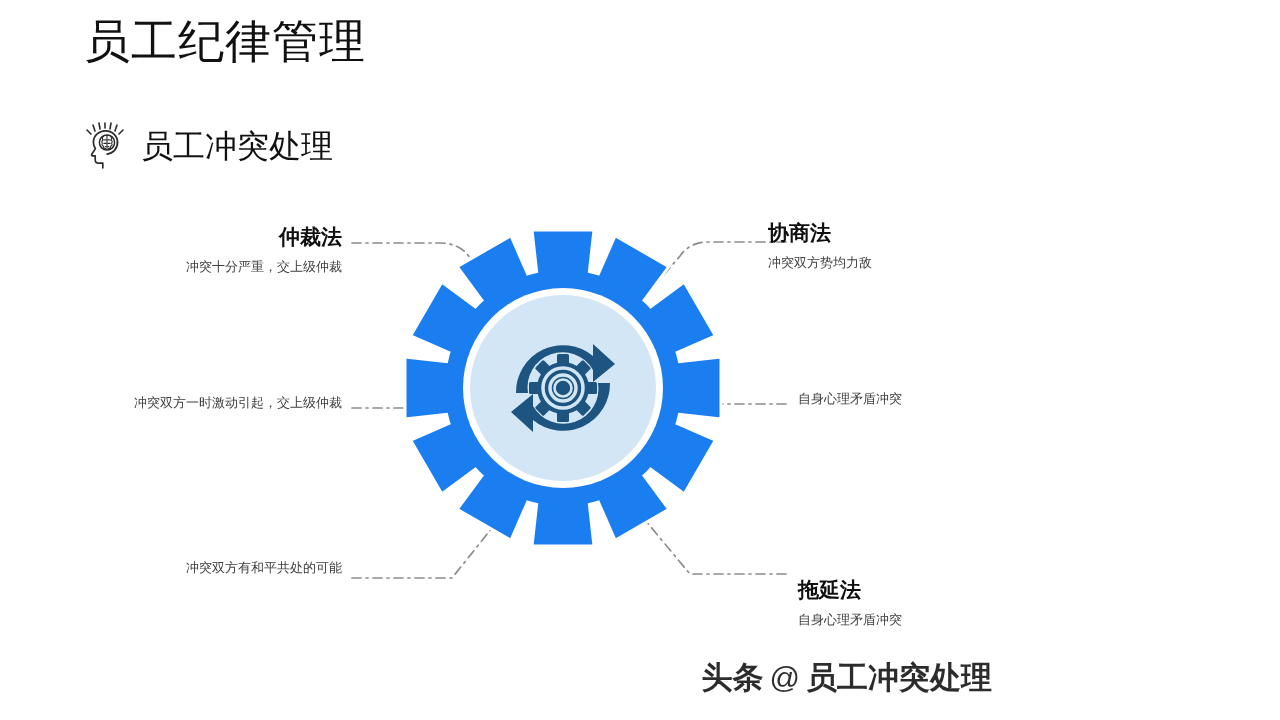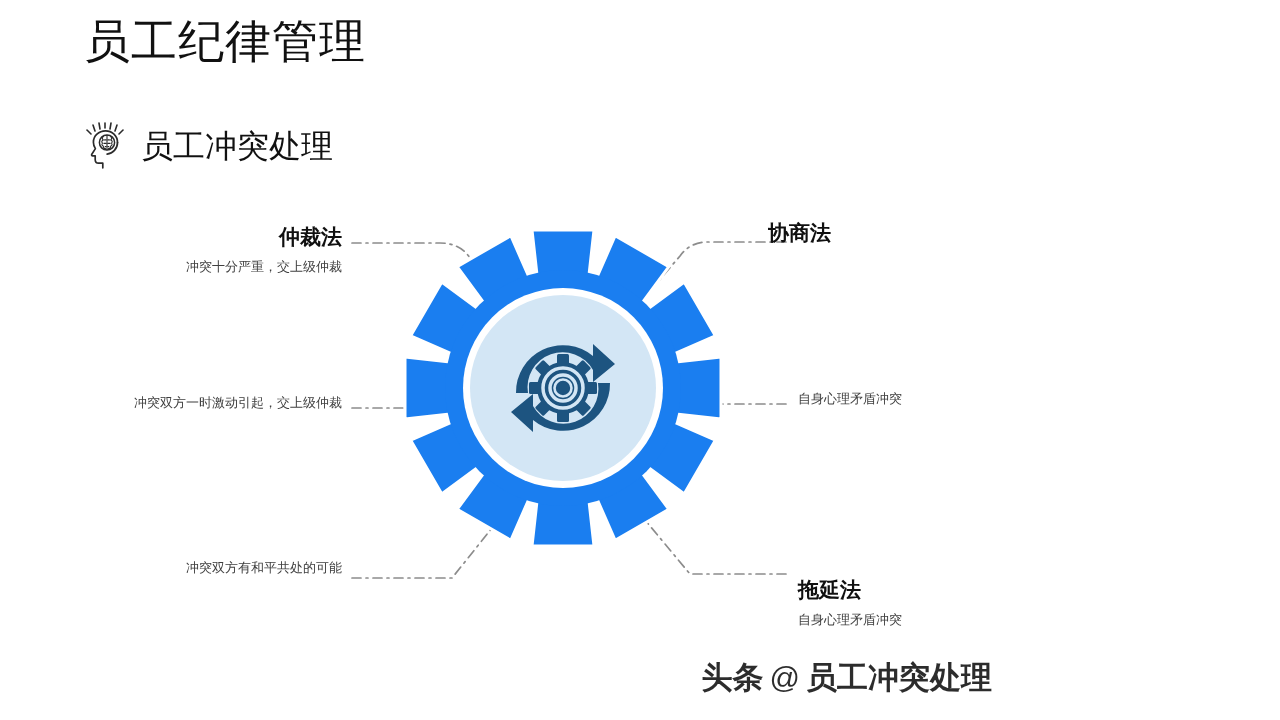--- a/index.html
+++ b/index.html
@@ -283,20 +283,21 @@
   <div class="callout left" id="callout-transfer">
     <div class="c-desc">冲突双方一时激动引起，交上级仲裁</div>
   </div>
 
   <div class="callout left" id="callout-coexist">
     <div class="c-desc">冲突双方有和平共处的可能</div>
   </div>
 
   <div class="callout right" id="callout-negotiation">
     <div class="c-title">协商法</div>
+    <div class="c-desc">冲突双方势均力敌</div>
   </div>
 
   <div class="callout right" id="callout-education">
     <div class="c-desc">自身心理矛盾冲突</div>
   </div>
 
   <div class="callout right" id="callout-delay">
     <div class="c-title">拖延法</div>
     <div class="c-desc">自身心理矛盾冲突</div>
   </div>

